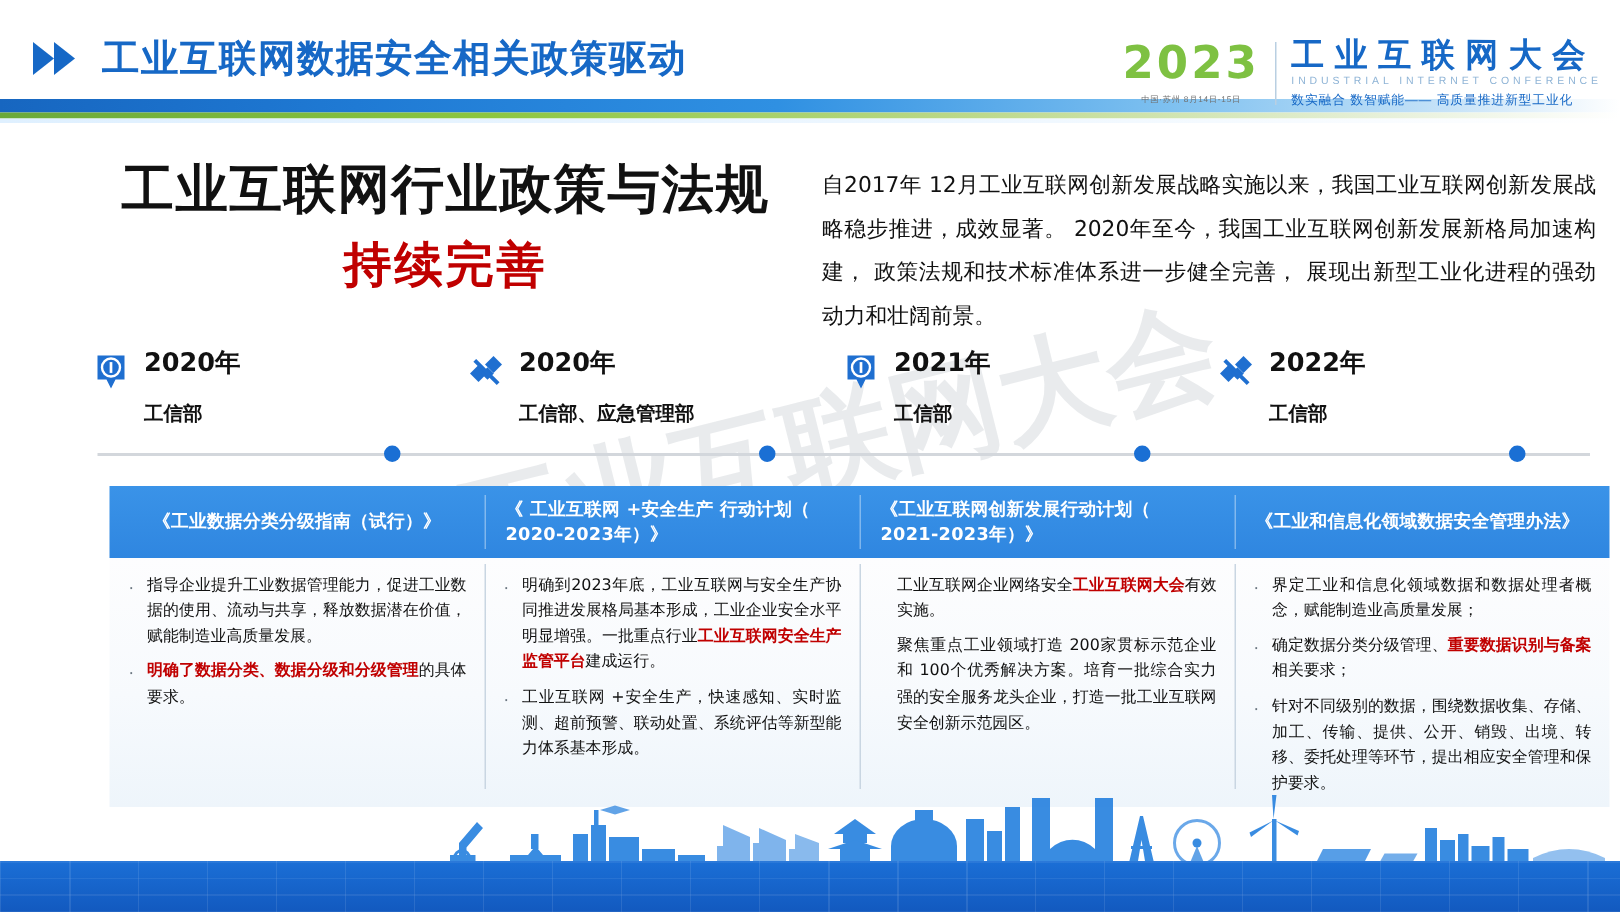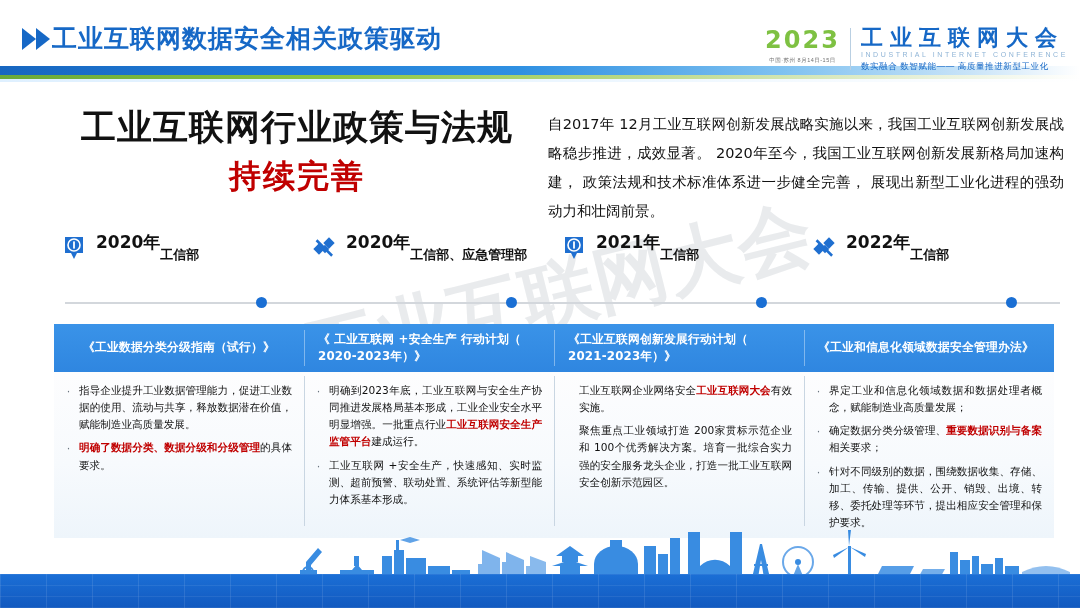--- a/index.html
+++ b/index.html
@@ -6,21 +6,21 @@
   body{
     width:1080px;height:608px;overflow:hidden;
     background:#ffffff;
     font-family:"Liberation Sans","DejaVu Sans",sans-serif;
     position:relative;
   }
   .slide{position:relative;width:1080px;height:608px;overflow:hidden;background:#fff;}
 
   
   .hdr{position:absolute;left:0;top:0;width:1080px;height:92px;}
-  .hdr-title-row{position:absolute;left:22px;top:22px;display:flex;align-items:center;gap:0;}
+  .hdr-title-row{position:absolute;left:22px;top:22px;display:flex;align-items:center;gap:16px;}
   .tri-icon{display:block;width:30px;height:24px;}
   .hdr-title{
     font-size:25px;font-weight:bold;color:#1668c6;letter-spacing:1px;
     font-family:"DejaVu Sans","Liberation Sans",sans-serif;
     white-space:nowrap;
   }
   .hdr-bar{
     position:absolute;left:0;top:66px;width:1080px;height:9px;
     background:linear-gradient(90deg,#1766c0 0%,#1f7ad4 22%,#2f90e2 48%,#7dc0f0 72%,#c9e4f8 90%,#ffffff 100%);
   }
@@ -29,21 +29,21 @@
     background:linear-gradient(90deg,#6aa93a 0%,#8cc63f 30%,#bcd98a 60%,#e6f0d8 85%,#ffffff 100%);
   }
   .hdr-bar3{
     position:absolute;left:0;top:79px;width:1080px;height:3px;
     background:linear-gradient(90deg,#dff0ff 0%,#eef7ff 60%,#ffffff 100%);
   }
 
   
   .logo{position:absolute;right:12px;top:26px;display:flex;align-items:flex-start;gap:10px;}
   .logo-left{display:flex;flex-direction:column;align-items:center;padding-top:2px;}
-  .logo-2023{font-size:24px;font-weight:bold;color:#7ec142;letter-spacing:2px;line-height:1;
+  .logo-2023{font-size:30px;font-weight:bold;color:#7ec142;letter-spacing:2px;line-height:1;
              font-family:"DejaVu Sans","Liberation Sans",sans-serif;}
   .logo-date{font-size:5.5px;color:#6f6f6f;letter-spacing:.5px;margin-top:5px;white-space:nowrap;}
   .logo-div{width:1px;height:42px;background:#b9cfe2;margin-top:2px;}
   .logo-right{display:flex;flex-direction:column;}
   .logo-cn{font-size:22px;font-weight:bold;color:#1668c6;letter-spacing:7px;line-height:1.05;
            font-family:"DejaVu Sans","Liberation Sans",sans-serif;white-space:nowrap;}
   .logo-en{font-size:7px;color:#8fb4d6;letter-spacing:2.6px;margin-top:2px;white-space:nowrap;}
   .logo-slogan{font-size:8.5px;color:#1668c6;letter-spacing:.6px;margin-top:3px;white-space:nowrap;}
 
   
@@ -62,29 +62,29 @@
     position:absolute;left:548px;top:110px;width:516px;
     font-size:14.5px;color:#111;line-height:2.0;text-align:justify;
     font-family:"DejaVu Sans","Liberation Sans",sans-serif;
   }
 
   
   .timeline{position:absolute;left:62px;top:232px;width:1000px;height:88px;}
   .tl-line{position:absolute;left:3px;top:70px;width:995px;height:1.5px;background:#d3d7dc;}
   .tl-item{position:absolute;top:0;display:flex;align-items:flex-start;gap:10px;}
   .tl-icon{width:24px;height:26px;flex:none;margin-top:4px;}
-  .tl-texts{display:flex;flex-direction:row;}
+  .tl-texts{display:flex;flex-direction:column;}
   .tl-year{font-size:17px;font-weight:bold;color:#111;line-height:1.25;
            font-family:"DejaVu Sans","Liberation Sans",sans-serif;white-space:nowrap;}
   .tl-org{font-size:13px;font-weight:bold;color:#111;margin-top:14px;
           font-family:"DejaVu Sans","Liberation Sans",sans-serif;white-space:nowrap;}
   .tl-dot{position:absolute;top:65px;width:11px;height:11px;border-radius:50%;background:#1a6fd4;}
 
   
-  .panel{position:absolute;left:54px;top:324px;width:1000px;height:214px;}
+  .panel{position:absolute;left:73px;top:324px;width:1000px;height:214px;}
   .bluebar{
     position:absolute;left:0;top:0;width:1000px;height:48px;
     background:linear-gradient(180deg,#3a93e8 0%,#2f86e0 100%);
     display:flex;
   }
   .bluebar-cell{
     flex:1;display:flex;align-items:center;padding:0 14px;box-sizing:border-box;
     font-size:11.8px;font-weight:bold;color:#ffffff;line-height:1.45;letter-spacing:.2px;
     font-family:"DejaVu Sans","Liberation Sans",sans-serif;
     position:relative;

